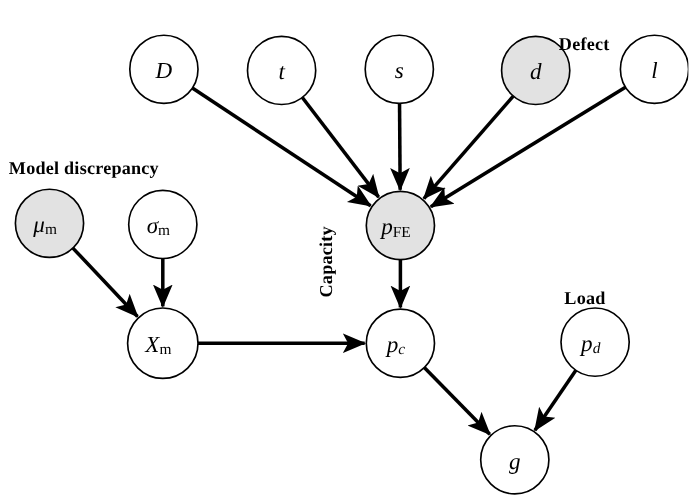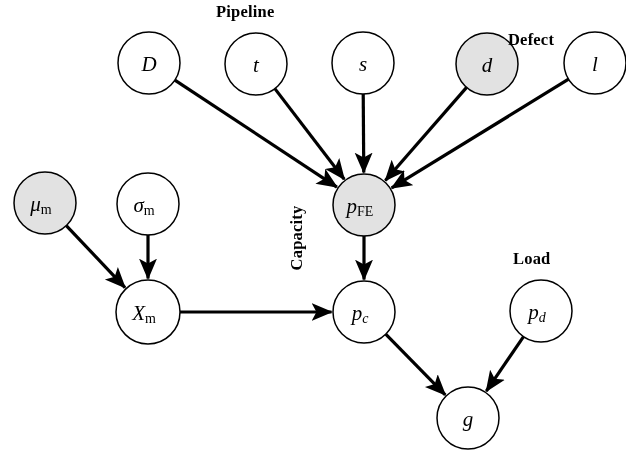--- a/index.html
+++ b/index.html
@@ -55,21 +55,21 @@
     font-family: "Liberation Serif", "DejaVu Serif", serif;
     font-weight: bold;
     font-size: 16.5px;
     color: #000000;
     white-space: nowrap;
     letter-spacing: 0.2px;
   }
   #label-pipeline { left: 216px; top: 2px; }
   #label-defect   { left: 508px; top: 2px; margin-top: 28px; }
   #label-model    { left: 8px;   top: 143px; }
-  #label-load     { left: 513px; top: 249px; text-align: right; }
+  #label-load     { left: 513px; top: 261px; text-align: right; }
   #label-capacity {
     left: 297px;
     top: 238px;
     transform: translate(-50%, -50%) rotate(-90deg);
     transform-origin: center center;
   }
 </style>
 </head>
 <body>
 
@@ -139,22 +139,22 @@
           <circle class="node-circle node-open" cx="541" cy="311" r="31" fill="#ffffff"></circle>
           <text class="node-label" x="537" y="312"><tspan>p</tspan><tspan class="subi" font-size="14" font-style="italic" dy="5">d</tspan></text>
         </g>
         <g>
           <circle class="node-circle node-open" cx="468" cy="418" r="31" fill="#ffffff"></circle>
           <text class="node-label" x="468" y="419"><tspan>g</tspan></text>
         </g>
       </g>
   </svg>
 
-  <div class="group-label" id="label-pipeline">Pipeline</div>
 
   <div class="group-label" id="label-defect">Defect</div>
 
+  <div class="group-label" id="label-model">Model discrepancy</div>
 
   <div class="group-label" id="label-capacity">Capacity</div>
 
   <div class="group-label" id="label-load">Load</div>
 
 </div>
 
 </body></html>

